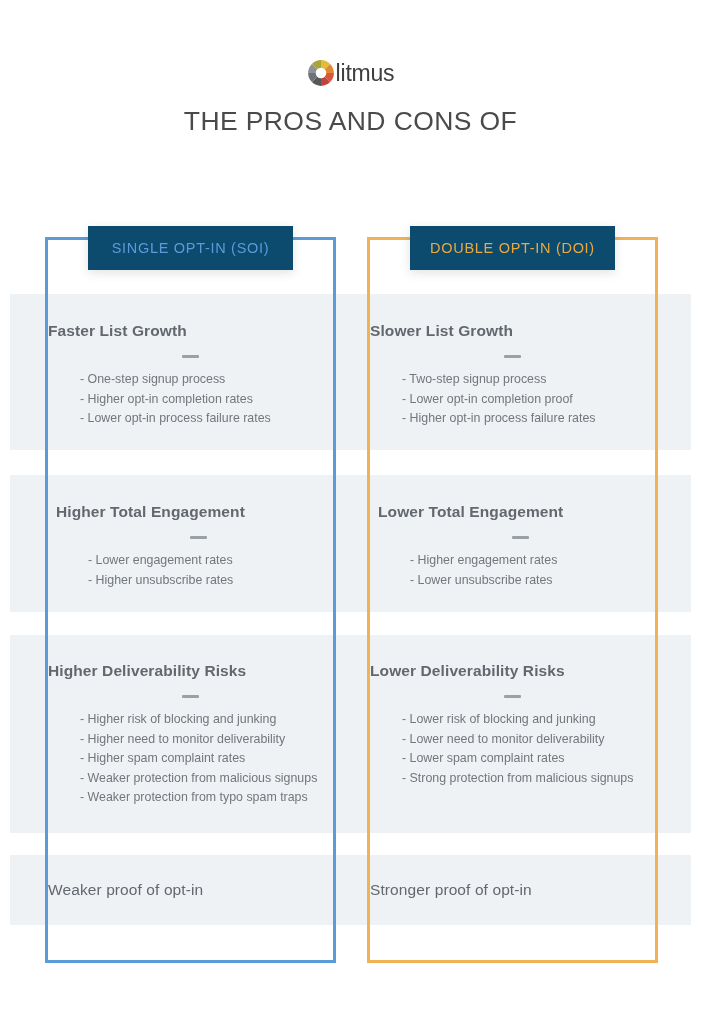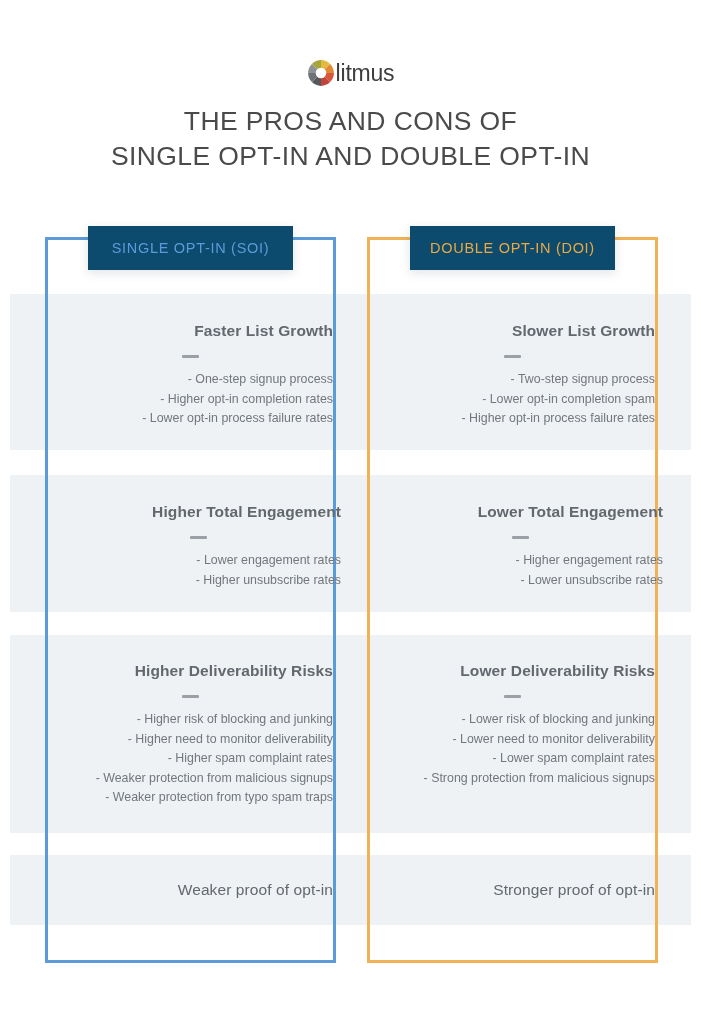--- a/index.html
+++ b/index.html
@@ -109,21 +109,21 @@
   }
   .col-header.doi {
     left: 410px;
     width: 205px;
     color: #eca93f;
   }
 
   
   .cell {
     position: absolute;
-    text-align: right;
+    text-align: left;
     color: #6b7075;
   }
   .cell.left  { left: 48px;  width: 285px; }
   .cell.right { left: 370px; width: 285px; }
 
   .cell-heading {
     font-size: 15.5px;
     font-weight: bold;
     color: #63686e;
     letter-spacing: 0.1px;
@@ -135,21 +135,21 @@
     background: #9aa0a6;
     margin: 14px auto 12px;
     border-radius: 1px;
   }
   .cell-list {
     list-style: none;
     font-size: 12.4px;
     line-height: 19.5px;
     color: #72777c;
   }
-  .cell-list li { white-space: nowrap; }
+  .cell-list li { white-space: nowrap; padding-left: 32px; }
 
   .cell-single {
     font-size: 15.5px;
     color: #63686e;
     letter-spacing: 0.1px;
   }
 
   
   .row-1 { top: 321px; }
   .row-2 { top: 502px; margin-left: 8px; }
@@ -173,21 +173,20 @@
         <path d="M50 50 L4 50 A46 46 0 0 1 17.5 17.5 Z" fill="#8e9296"></path>
         <path d="M50 50 L17.5 17.5 A46 46 0 0 1 50 4 Z" fill="#a6a63c"></path>
       </g>
       <circle cx="50" cy="50" r="19" fill="#ffffff"></circle>
     </svg>
     <span class="logo-word">litmus</span>
   </div>
 
   <div class="title">
     <span class="line">THE PROS AND CONS OF</span>
-    <span class="line">SINGLE OPT-IN AND DOUBLE OPT-IN</span>
   </div>
 
   <div class="band band-1"></div>
   <div class="band band-2"></div>
   <div class="band band-3"></div>
   <div class="band band-4"></div>
 
   <div class="col-box soi"></div>
   <div class="col-box doi"></div>
 
@@ -205,21 +204,21 @@
       <li>- One-step signup process</li>
       <li>- Higher opt-in completion rates</li>
       <li>- Lower opt-in process failure rates</li>
     </ul>
   </div>
   <div class="cell right row-1">
     <div class="cell-heading">Slower List Growth</div>
     <div class="divider-dash"></div>
     <ul class="cell-list">
       <li>- Two-step signup process</li>
-      <li>- Lower opt-in completion spam</li>
+      <li>- Lower opt-in completion proof</li>
       <li>- Higher opt-in process failure rates</li>
     </ul>
   </div>
 
   <div class="cell left row-2">
     <div class="cell-heading">Higher Total Engagement</div>
     <div class="divider-dash"></div>
     <ul class="cell-list">
       <li>- Lower engagement rates</li>
       <li>- Higher unsubscribe rates</li>

